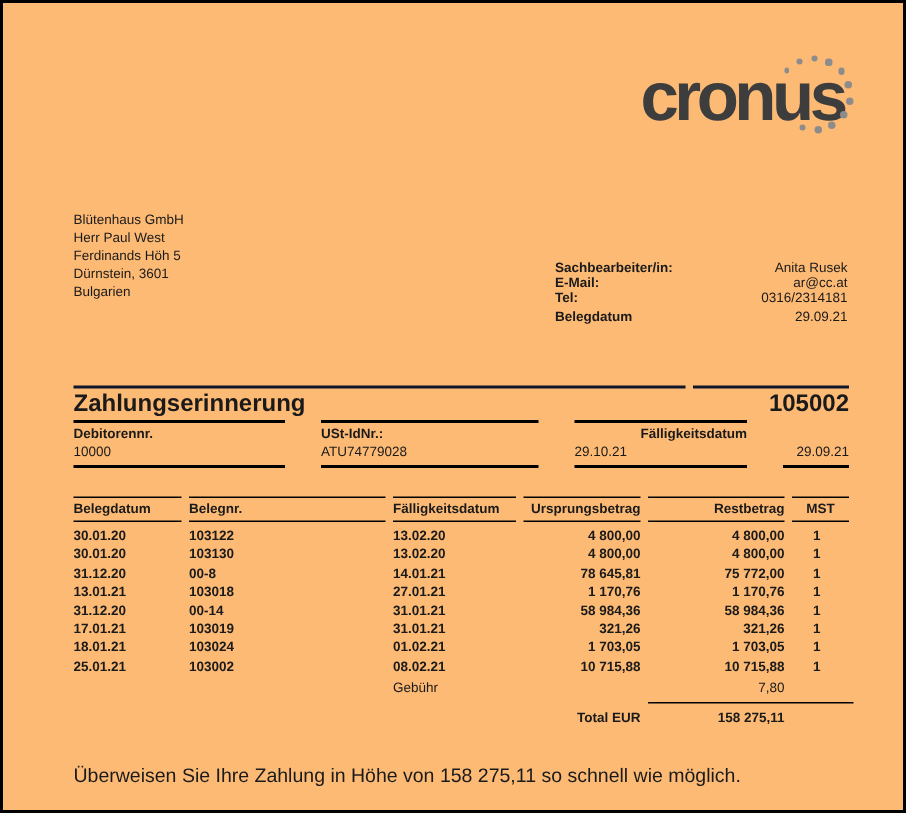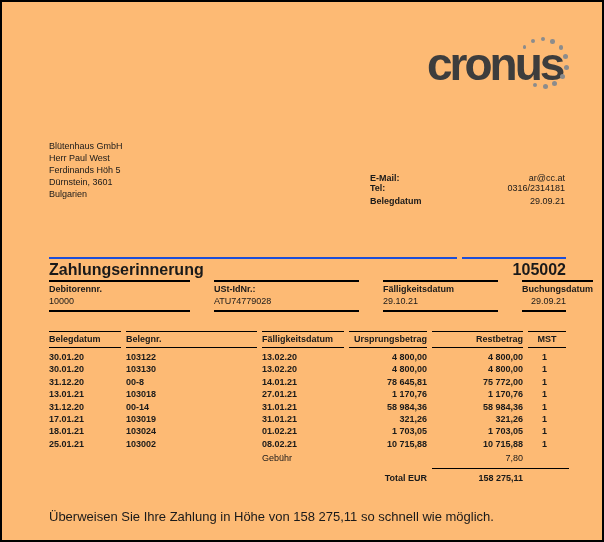--- a/index.html
+++ b/index.html
@@ -31,21 +31,21 @@
   
   .clerk { position: absolute; left: 368px; top: 171px; width: 195px; font-size: 9px; line-height: 10px; }
   .clerk-row { display: flex; justify-content: space-between; }
   .clerk-row.spaced { margin-top: 3px; }
   .clerk-label { font-weight: 700; }
   .clerk-value { text-align: right; }
 
   
   .title-section { position: absolute; left: 47px; top: 255px; width: 517px; }
   .title-row { display: grid; grid-template-columns: 1fr 104px; column-gap: 5px; }
-  .title-row > div { border-top: 2px solid #1d4ed8; padding-top: 1px; font-size: 16px; line-height: 20px; font-weight: 700; }
+  .title-row > div { border-top: 2px solid #0f172a; padding-top: 1px; font-size: 16px; line-height: 20px; font-weight: 700; }
   .title-row .docno { text-align: right; }
 
   .info-grid { display: grid; grid-template-columns: 141px 145px 115px 1fr; column-gap: 5px; font-size: 9px; line-height: 10px; gap: 24px; }
   .info-labels > div { border-top: 2px solid #000; padding-top: 2px; font-weight: 700; }
   .info-values { margin-top: 2px; }
   .info-values > div { border-bottom: 2px solid #000; padding-bottom: 4px; }
   .info-grid > div:last-child { text-align: right; }
 
   
   .items { position: absolute; left: 47px; top: 329px; width: 517px; font-size: 9px; }
@@ -95,20 +95,24 @@
   <div class="recipient">
     <div>Blütenhaus GmbH</div>
     <div>Herr Paul West</div>
     <div>Ferdinands Höh 5</div>
     <div>Dürnstein, 3601</div>
     <div>Bulgarien</div>
   </div>
 
   <div class="clerk">
     <div class="clerk-row">
+      <span class="clerk-label">Sachbearbeiter/in:</span>
+      <span class="clerk-value">Anita Rusek</span>
+    </div>
+    <div class="clerk-row">
       <span class="clerk-label">E-Mail:</span>
       <span class="clerk-value">ar@cc.at</span>
     </div>
     <div class="clerk-row">
       <span class="clerk-label">Tel:</span>
       <span class="clerk-value">0316/2314181</span>
     </div>
     <div class="clerk-row spaced">
       <span class="clerk-label">Belegdatum</span>
       <span class="clerk-value">29.09.21</span>
@@ -117,21 +121,20 @@
 
   <div class="title-section">
     <div class="title-row">
       <div>Zahlungserinnerung</div>
       <div class="docno">105002</div>
     </div>
     <div class="info-grid info-labels">
       <div>Debitorennr.</div>
       <div>USt-IdNr.:</div>
       <div>Fälligkeitsdatum</div>
-      <div>Buchungsdatum</div>
     </div>
     <div class="info-grid info-values">
       <div>10000</div>
       <div>ATU74779028</div>
       <div>29.10.21</div>
       <div>29.09.21</div>
     </div>
   </div>
 
   <div class="items">

